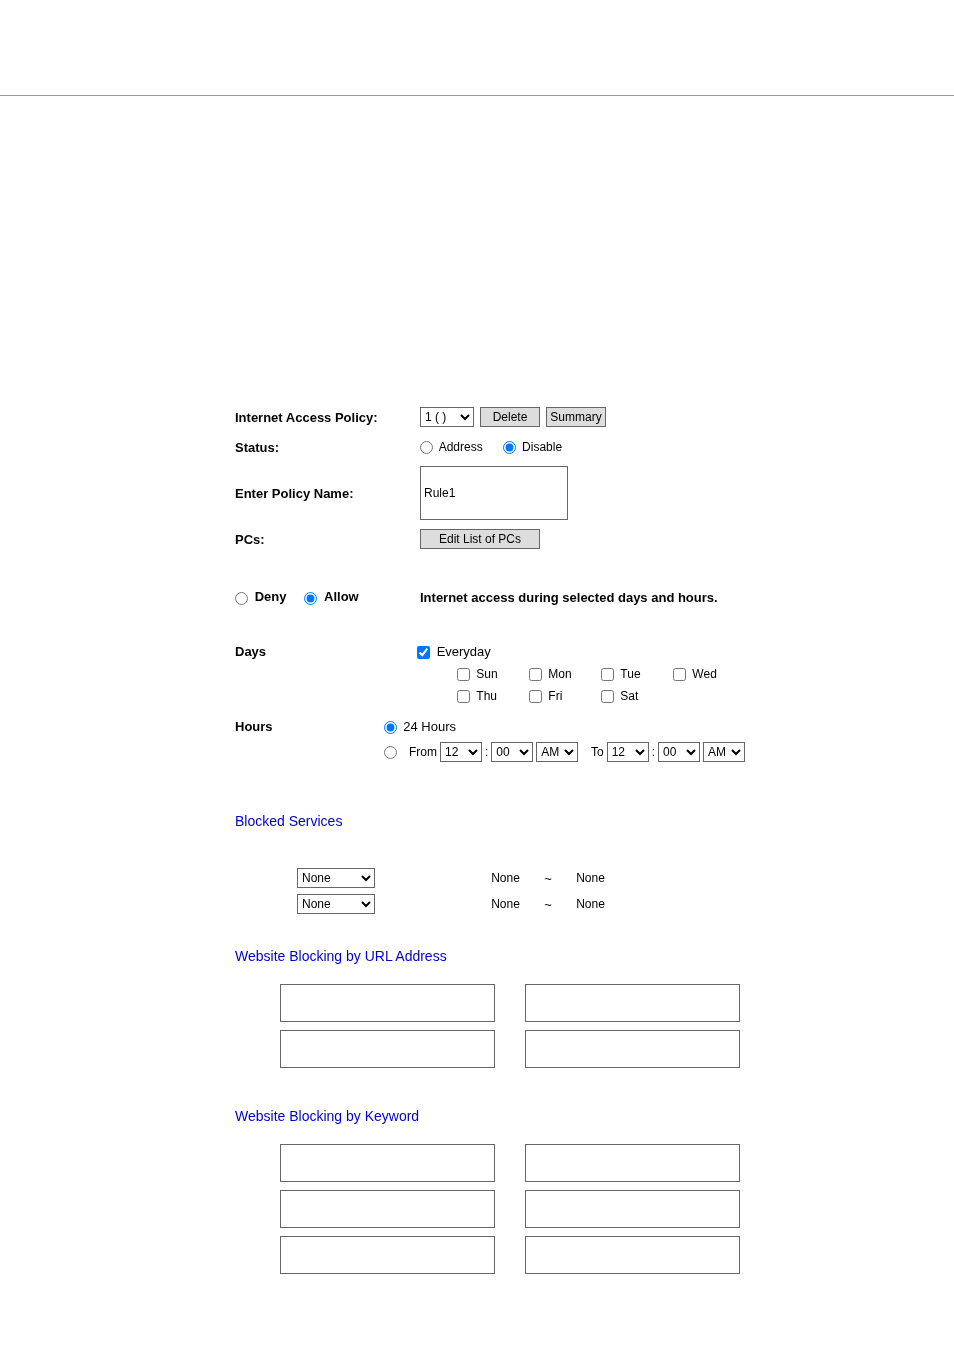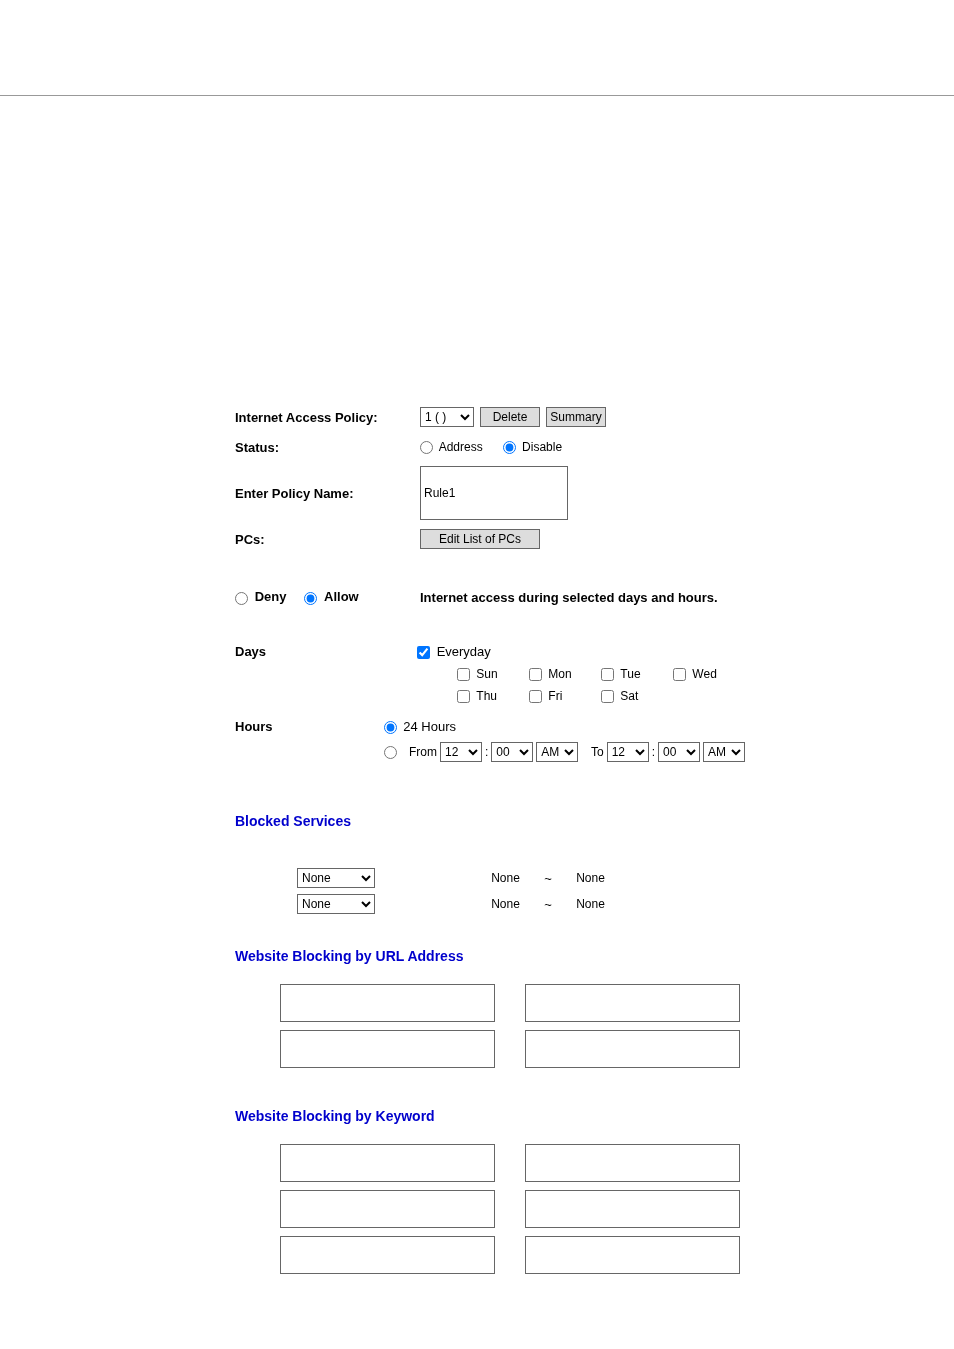--- a/index.html
+++ b/index.html
@@ -68,21 +68,21 @@
       font-size: 12px;
       margin-right: 14px;
     }
     .deny-allow {
       display: flex;
       align-items: flex-end;
     }
     .deny-allow label { margin-right: 18px; }
     .section-title-blue {
       color: #0000cc;
-      font-weight: bold;
+      font-weight: normal;
       font-size: 14px;
     }
     .days-grid {
       margin-left: 40px;
       display: grid;
       grid-template-columns: repeat(4, 72px);
       row-gap: 8px;
     }
     .days-grid label {
       font-size: 12px;

